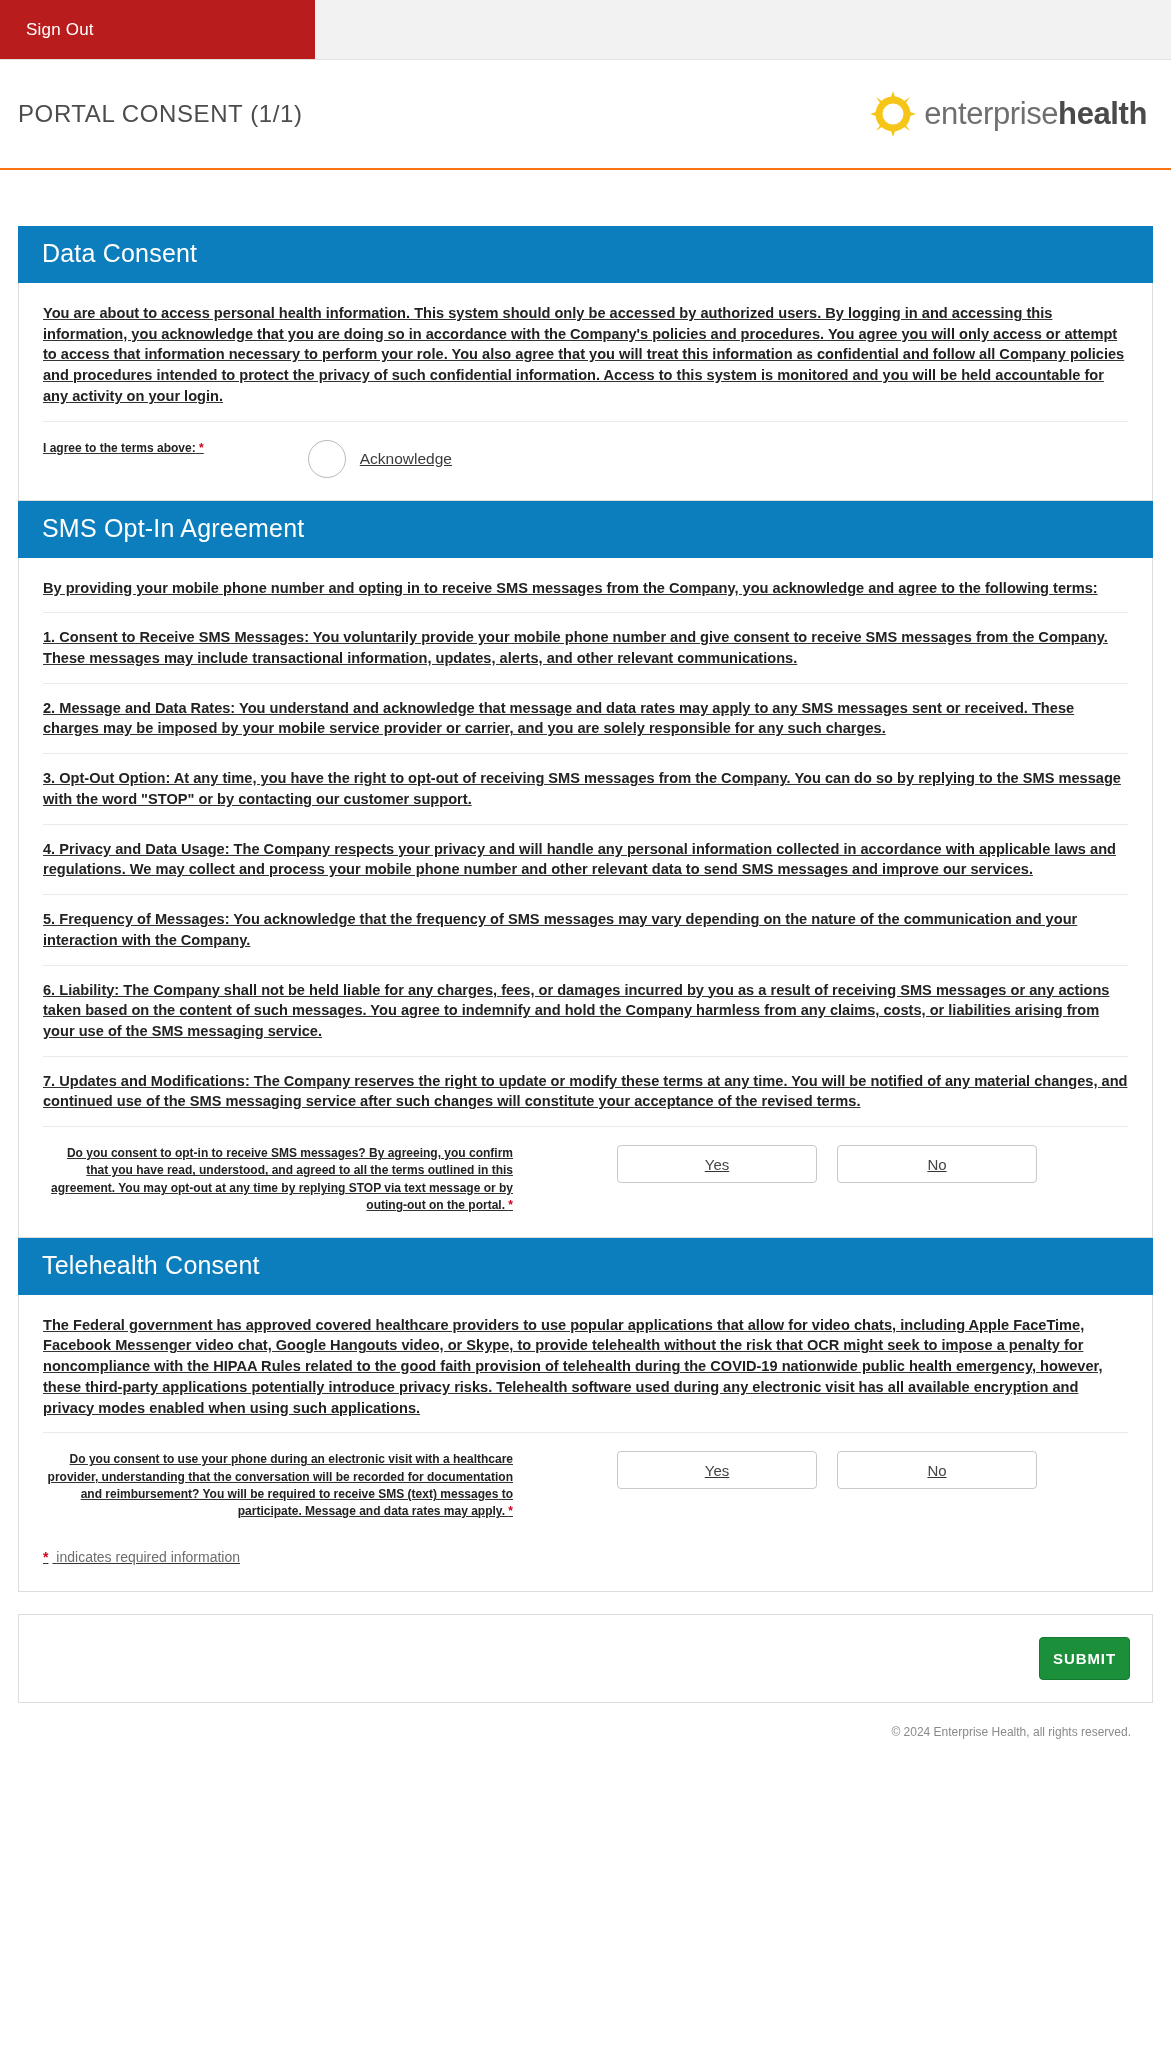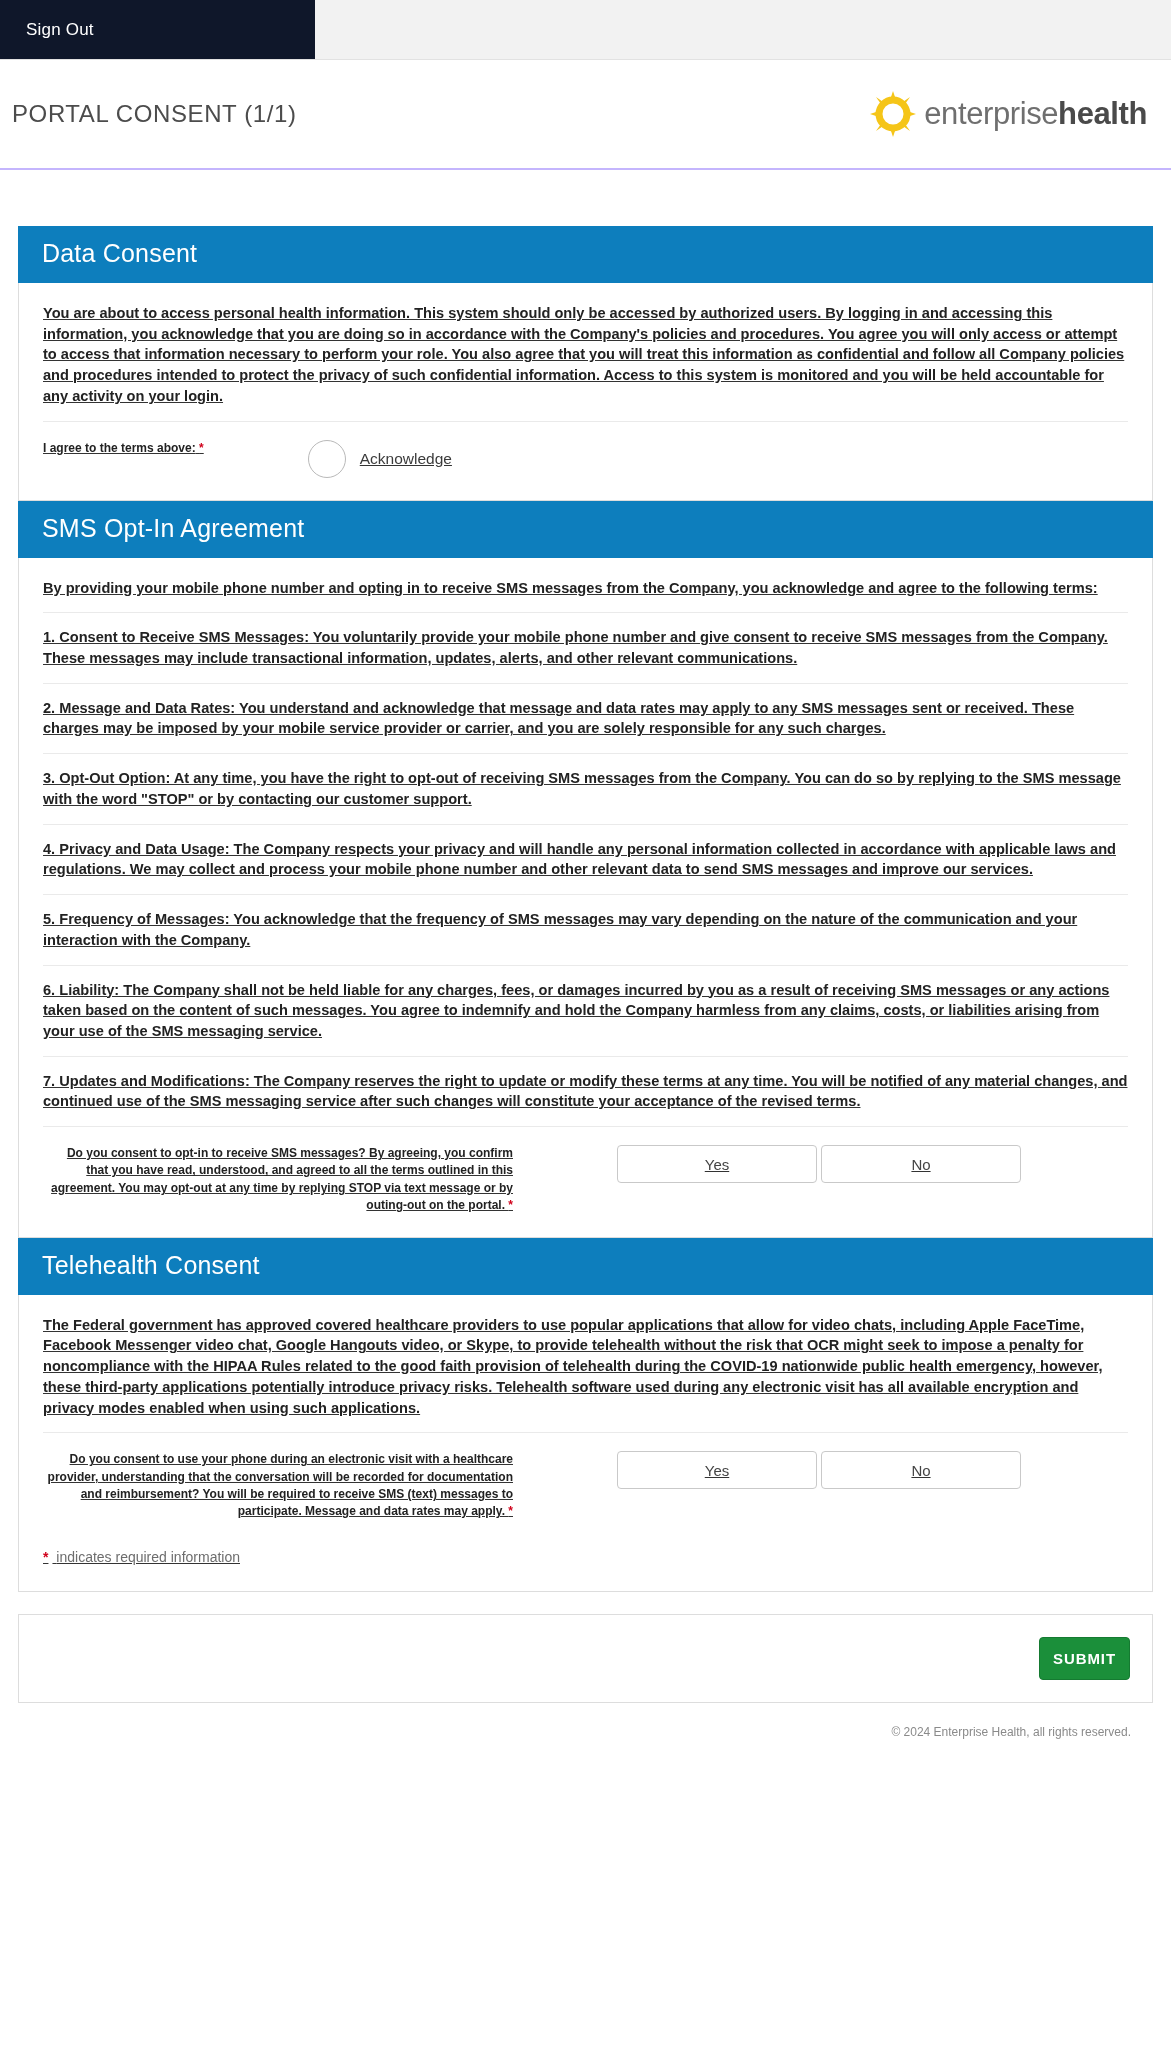--- a/index.html
+++ b/index.html
@@ -19,39 +19,39 @@
   
   .topbar {
     height: 60px;
     background: #f2f2f2;
     border-bottom: 1px solid #e2e2e2;
     display: flex;
     align-items: stretch;
   }
   .signout-tab {
     width: 315px;
-    background: #0f172a;
+    background: #b91c1c;
     color: #ffffff;
     display: flex;
     align-items: center;
     padding-left: 26px;
     font-size: 17px;
     letter-spacing: .2px;
     cursor: pointer;
   }
 
   
   .header {
     height: 110px;
     background: #ffffff;
-    border-bottom: 2px solid #c4b5fd;
+    border-bottom: 2px solid #f97316;
     display: flex;
     align-items: center;
     justify-content: space-between;
-    padding: 0 16px 0 12px;
+    padding: 0 16px 0 18px;
   }
   .page-title {
     font-size: 24px;
     color: #4c4c4c;
     font-weight: 400;
     letter-spacing: .6px;
   }
   .brand {
     display: flex;
     align-items: center;
@@ -141,21 +141,21 @@
     border-radius: 50%;
     border: 1px solid #b9b9b9;
     background: #ffffff;
     cursor: pointer;
     flex: 0 0 auto;
   }
   .ack-label {
     font-size: 15.5px;
     color: #3b3b3b;
   }
-  .yn-wrap { display: flex; gap: 4px; }
+  .yn-wrap { display: flex; gap: 20px; }
   .yn-btn {
     width: 200px;
     height: 38px;
     border: 1px solid #c9c9c9;
     border-radius: 4px;
     background: #ffffff;
     color: #444444;
     font-size: 15px;
     font-family: "Liberation Sans", sans-serif;
     cursor: pointer;

